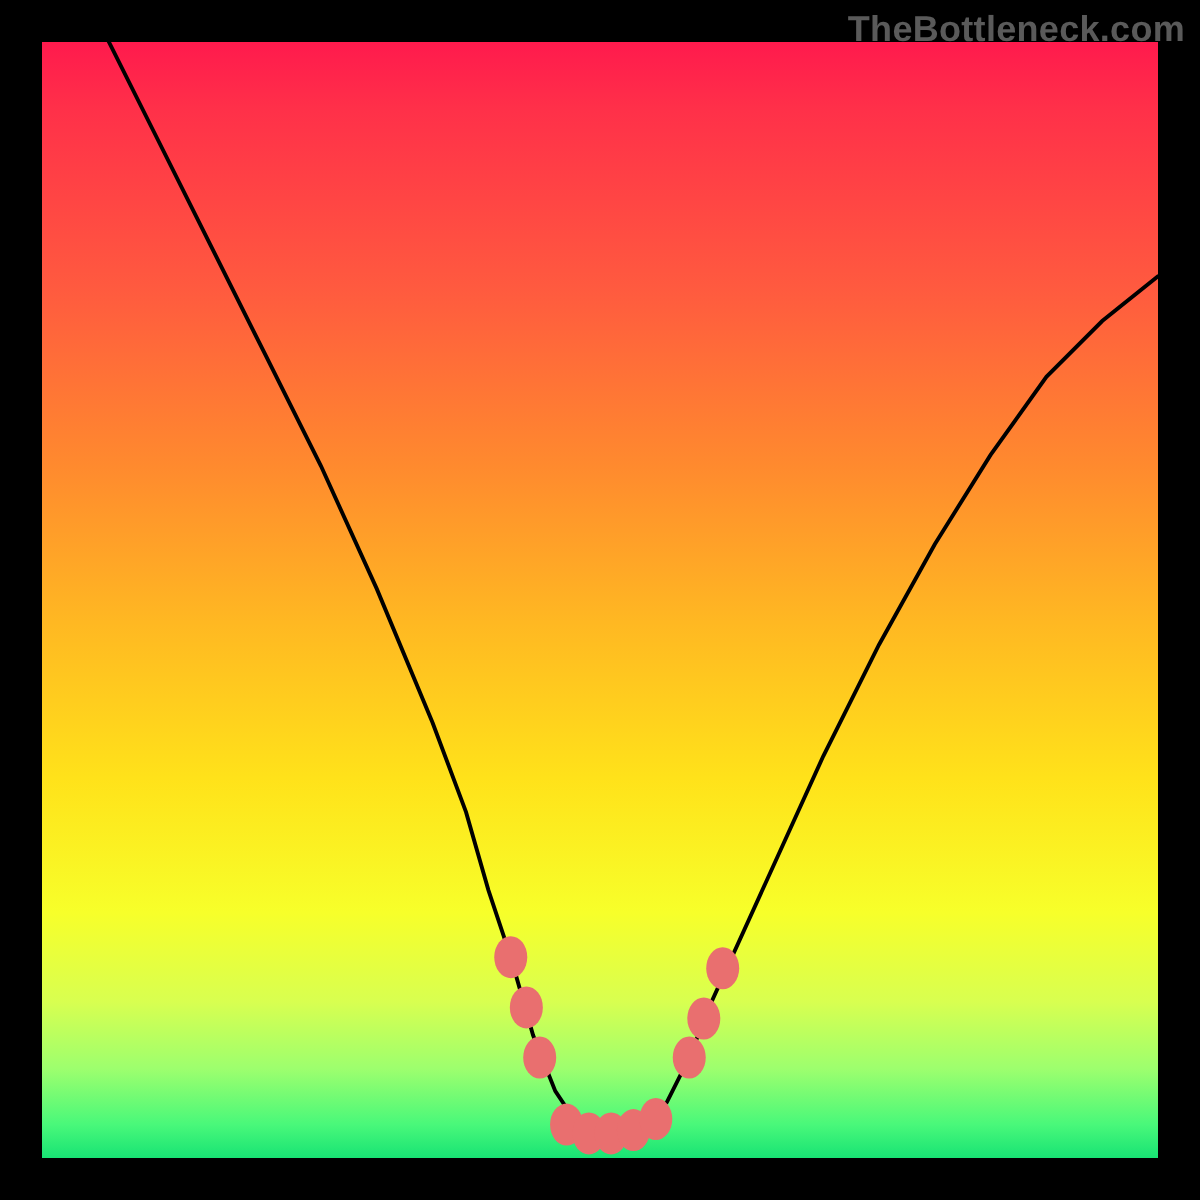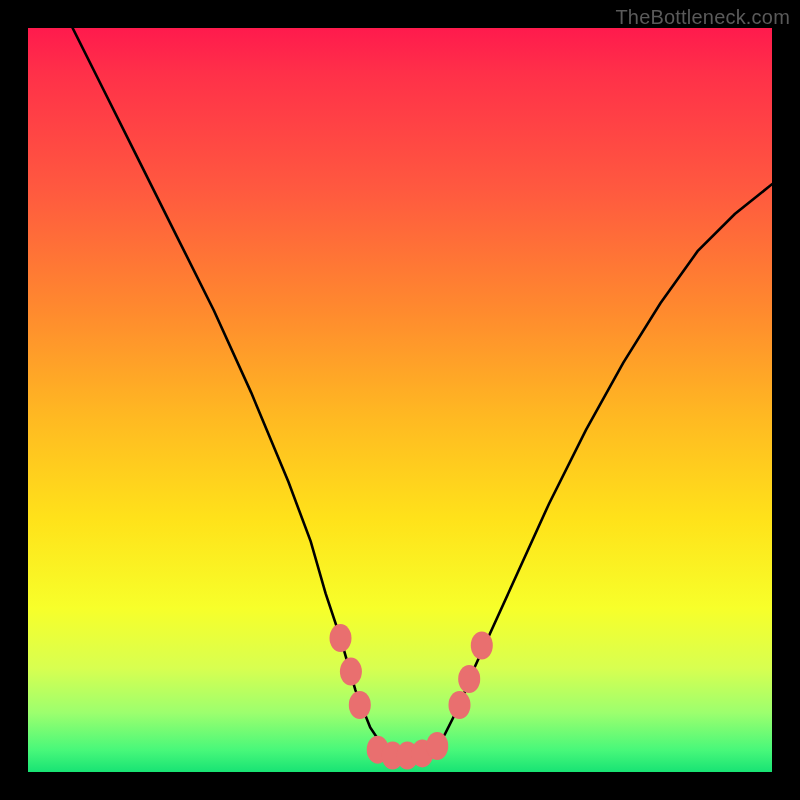--- a/index.html
+++ b/index.html
@@ -37,22 +37,22 @@
       #9dff6e 92%,
       #49f87a 97%,
       #18e374 100%
     );
   }
   .watermark {
     position: absolute;
     top: 6px;
     right: 10px;
     color: #5a5a5a;
-    font-size: 20px;
-    font-weight: 400;
+    font-size: 24px;
+    font-weight: 700;
     letter-spacing: 0.2px;
     pointer-events: none;
   }
   svg.curve {
     position: absolute;
     left: 0;
     top: 0;
     width: 744px;
     height: 744px;
     pointer-events: none;

